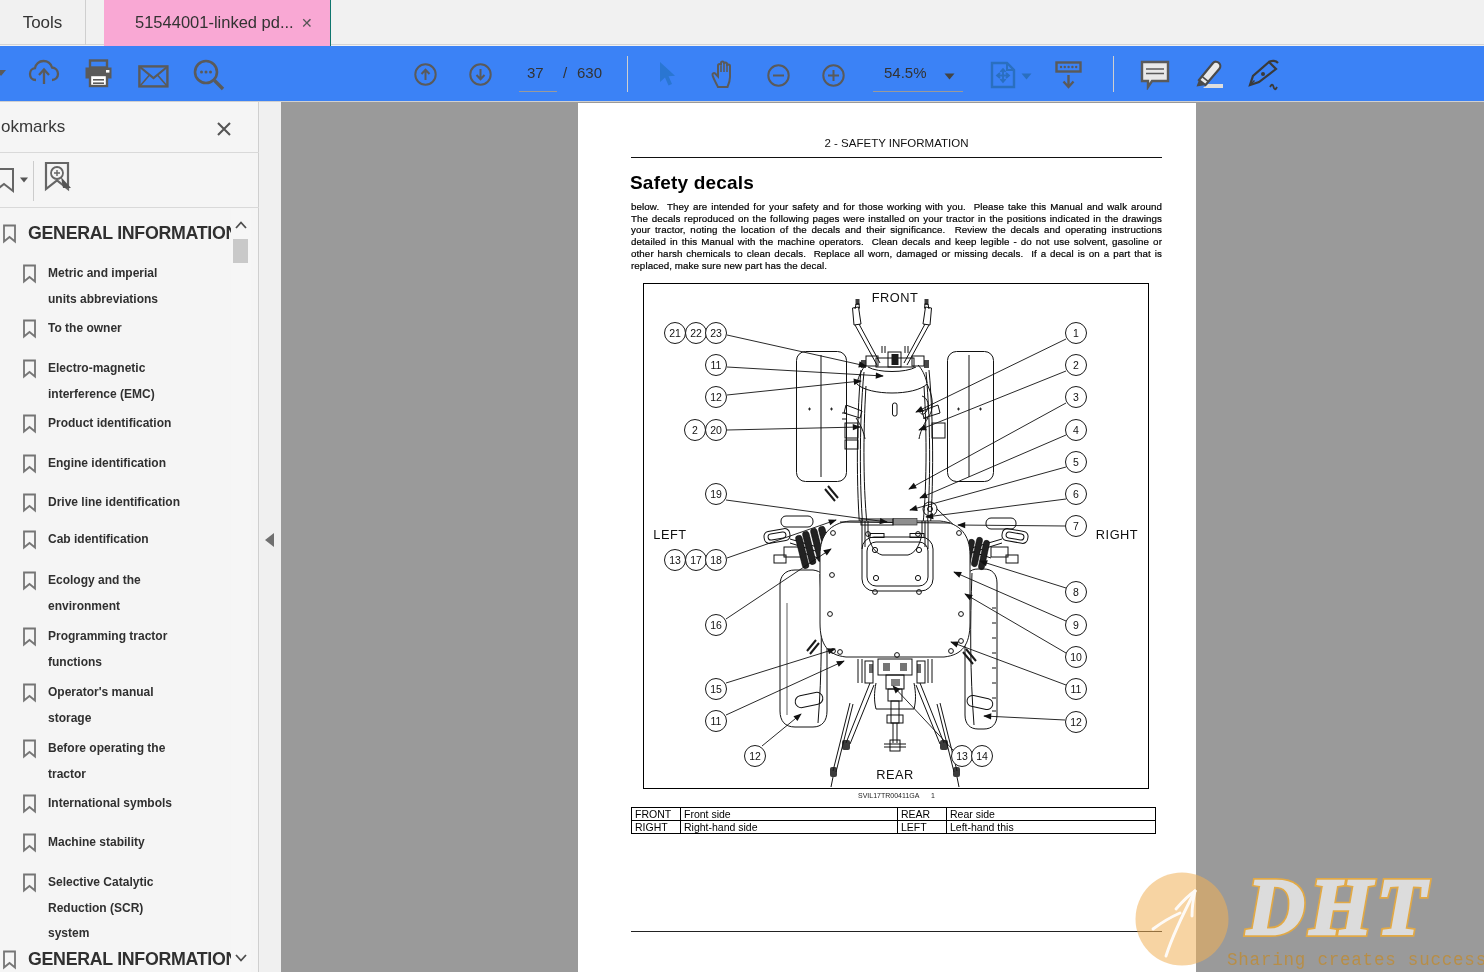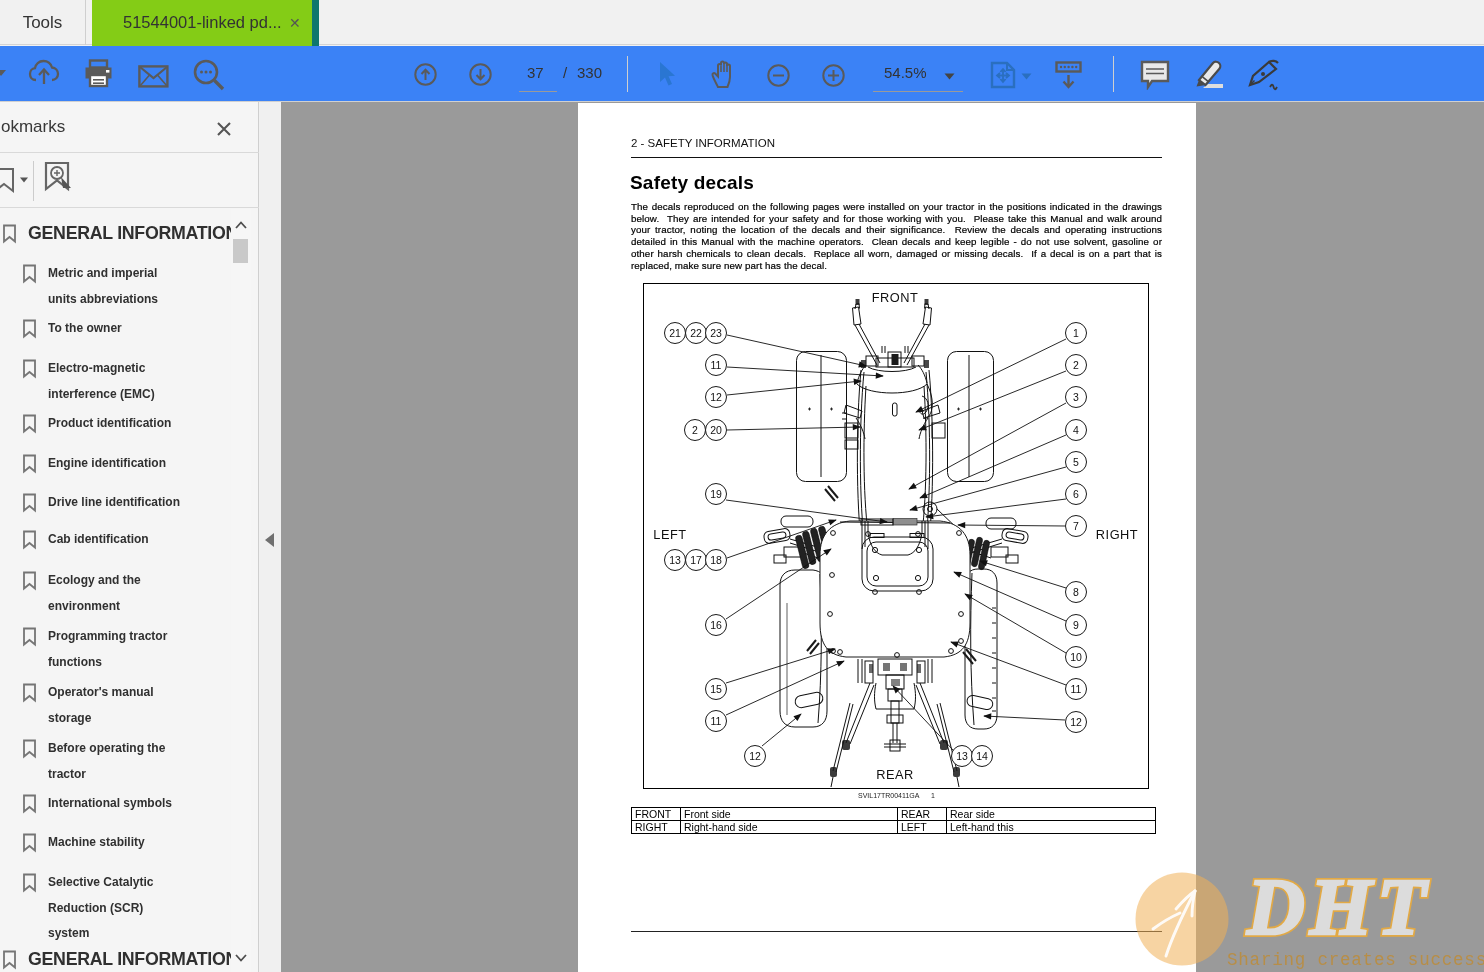--- a/index.html
+++ b/index.html
@@ -1,21 +1,21 @@
 <!DOCTYPE html>
 <html><head>
 <meta charset="utf-8">
 <style>
 * { margin:0; padding:0; box-sizing:border-box; }
 html,body { width:1484px; height:972px; overflow:hidden; font-family:"Liberation Sans",sans-serif; background:#f1f1f1; }
 #root { position:absolute; left:0; top:0; width:1248px; height:972px; }
 
 #tabbar { position:absolute; left:0; top:0; width:1484px; height:45px; background:#f1f1f1; border-bottom:1px solid #d4d4d4; }
 #toolstab { position:absolute; left:0; top:0; width:86px; height:45px; border-right:1px solid #cfcfcf; color:#333; font-size:17px; line-height:45px; text-align:center; }
-#activetab { position:absolute; left:92px; top:0; width:227px; height:46px; background:#84cc16; border-right:7px solid #0f766e; color:#333; font-size:16.5px; line-height:44px; }
+#activetab { position:absolute; left:104px; top:0; width:227px; height:46px; background:#f9a8d4; border-right:1px solid #0f766e; color:#333; font-size:16.5px; line-height:44px; }
 #activetab .ttl { position:absolute; left:31px; top:0; }
 #activetab .cl { position:absolute; left:197px; top:1px; font-size:14px; color:#555; }
 
 #toolbar { position:absolute; left:0; top:46px; width:1484px; height:56px; background:#3b82f6; border-bottom:1px solid #d0d0d0; }
 #toolbar svg { position:absolute; }
 .tsep { position:absolute; top:10px; width:1px; height:36px; background:#cfcfcf; }
 .tbtxt { position:absolute; color:#333; font-size:15px; top:18px; }
 .uline { position:absolute; height:1px; background:#9a9a9a; top:45px; }
 
 #sidebar { position:absolute; left:0; top:102px; width:259px; height:870px; background:#f5f5f5; border-right:1px solid #cfcfcf; }
@@ -29,21 +29,21 @@
 .bmic { position:absolute; }
 
 #sbscroll { position:absolute; left:231px; top:107px; width:20px; height:763px; background:#f6f6f6; }
 #sbthumb { position:absolute; left:2px; top:30px; width:15px; height:24px; background:#c9c9c9; }
 
 #cstrip { position:absolute; left:260px; top:102px; width:21px; height:870px; background:#f0f0f0; }
 #ctri { position:absolute; left:5px; top:431px; width:0; height:0; border-top:7px solid transparent; border-bottom:7px solid transparent; border-right:9px solid #707070; }
 
 #docarea { position:absolute; left:281px; top:102px; width:1203px; height:870px; background:#9a9a9a; }
 #page { position:absolute; left:297px; top:1px; width:618px; height:869px; background:#fff; }
-#hdrtxt { position:absolute; left:53px; top:34px; width:531px; text-align:left; font-size:11.5px; color:#111; letter-spacing:0; }
+#hdrtxt { position:absolute; left:53px; top:34px; width:531px; text-align:center; font-size:11.5px; color:#111; letter-spacing:0; }
 #hdrrule { position:absolute; left:53px; top:53.5px; width:531px; height:1.5px; background:#111; }
 #h1 { position:absolute; left:52px; top:69px; font-size:19px; font-weight:bold; color:#000; letter-spacing:0.2px; }
 #para .jl { text-align:justify; text-align-last:justify; }
 #para { -webkit-text-stroke:0.2px #000; position:absolute; left:53px; top:98px; width:531px; font-size:9.75px; line-height:11.7px; text-align:justify; color:#000; letter-spacing:0.1px; }
 #diagsvg { position:absolute; left:0px; top:0px; }
 #caption { position:absolute; left:53px; top:689px; width:531px; text-align:center; font-size:7px; color:#222; }
 #dtable { position:absolute; left:53px; top:704px; width:525px; border-collapse:collapse; font-size:10.5px; color:#000; }
 #dtable td { border:1px solid #000; padding:0 3px; height:13px; }
 #ftrule { position:absolute; left:53px; top:828px; width:531px; height:1px; background:#222; }
 #ftr { position:absolute; left:53px; top:831px; width:531px; text-align:center; font-size:10.5px; color:#000; }
@@ -102,21 +102,21 @@
     <path d="M11.5 17 L11.5 7.5 M7.5 11 L11.5 6.8 L15.5 11" fill="none" stroke="#5a5a5a" stroke-width="2"></path>
   </svg>
 
   <svg style="left:469px;top:17px" width="23" height="23" viewBox="0 0 23 23">
     <circle cx="11.5" cy="11.5" r="10.2" fill="none" stroke="#5a5a5a" stroke-width="2"></circle>
     <path d="M11.5 6 L11.5 15.5 M7.5 12 L11.5 16.2 L15.5 12" fill="none" stroke="#5a5a5a" stroke-width="2"></path>
   </svg>
   <span class="tbtxt" style="left:527px">37</span>
   <div class="uline" style="left:519px;width:38px"></div>
   <span class="tbtxt" style="left:563px">/</span>
-  <span class="tbtxt" style="left:577px">330</span>
+  <span class="tbtxt" style="left:577px">630</span>
   <div class="tsep" style="left:627px"></div>
 
   <svg style="left:655px;top:15px" width="26" height="28" viewBox="0 0 26 28">
     <path d="M5 1 L5 21 L10 16.5 L13.5 24.5 L17 23 L13.6 15.3 L20 14.8 Z" fill="#2a76d2"></path>
   </svg>
 
   <svg style="left:710px;top:13px" width="28" height="30" viewBox="0 0 28 30">
     <path d="M8 28 C6 24 3.5 19.5 2.6 16.5 C2 14.5 3.8 13.4 5.2 14.6 L8 17.5 L8 6.5 C8 4.4 11 4.4 11 6.5 L11 4 C11 1.9 14 1.9 14 4 L14 5 C14 2.9 17 2.9 17 5 L17 7 C17 4.9 20 4.9 20 7 L20 18 C20 22 19 24.5 17.5 28 Z" fill="none" stroke="#5a5a5a" stroke-width="2"></path>
     <path d="M11 6.5 L11 13 M14 5 L14 13 M17 7 L17 13" stroke="#5a5a5a" stroke-width="1.6" fill="none"></path>
   </svg>
@@ -310,22 +310,22 @@
 <div id="cstrip">
       <div id="ctri"></div>
     </div>
 
 <div id="docarea">
   <div id="page">
     <div id="hdrtxt">2 - SAFETY INFORMATION</div>
     <div id="hdrrule"></div>
     <div id="h1">Safety decals</div>
     <div id="para">
+<div class="jl">below.&nbsp; They are intended for your safety and for those working with you.&nbsp; Please take this Manual and walk around</div>
 <div class="jl">The decals reproduced on the following pages were installed on your tractor in the positions indicated in the drawings</div>
-<div class="jl">below.&nbsp; They are intended for your safety and for those working with you.&nbsp; Please take this Manual and walk around</div>
 <div class="jl">your tractor, noting the location of the decals and their significance.&nbsp; Review the decals and operating instructions</div>
 <div class="jl">detailed in this Manual with the machine operators.&nbsp; Clean decals and keep legible - do not use solvent, gasoline or</div>
 <div class="jl">other harsh chemicals to clean decals.&nbsp; Replace all worn, damaged or missing decals.&nbsp; If a decal is on a part that is</div>
 <div>replaced, make sure new part has the decal.</div>
 </div>
     <svg id="diagsvg" width="618" height="869" viewBox="0 0 618 869">
 <rect x="65.5" y="180.5" width="505" height="505" fill="#fff" stroke="#000" stroke-width="1"></rect>
 <defs>
             <marker id="ah" markerWidth="10" markerHeight="8" refX="8.5" refY="4" orient="auto">
               <path d="M0.5 0.5 L9.5 4 L0.5 7.5 Z" fill="#111"></path>

